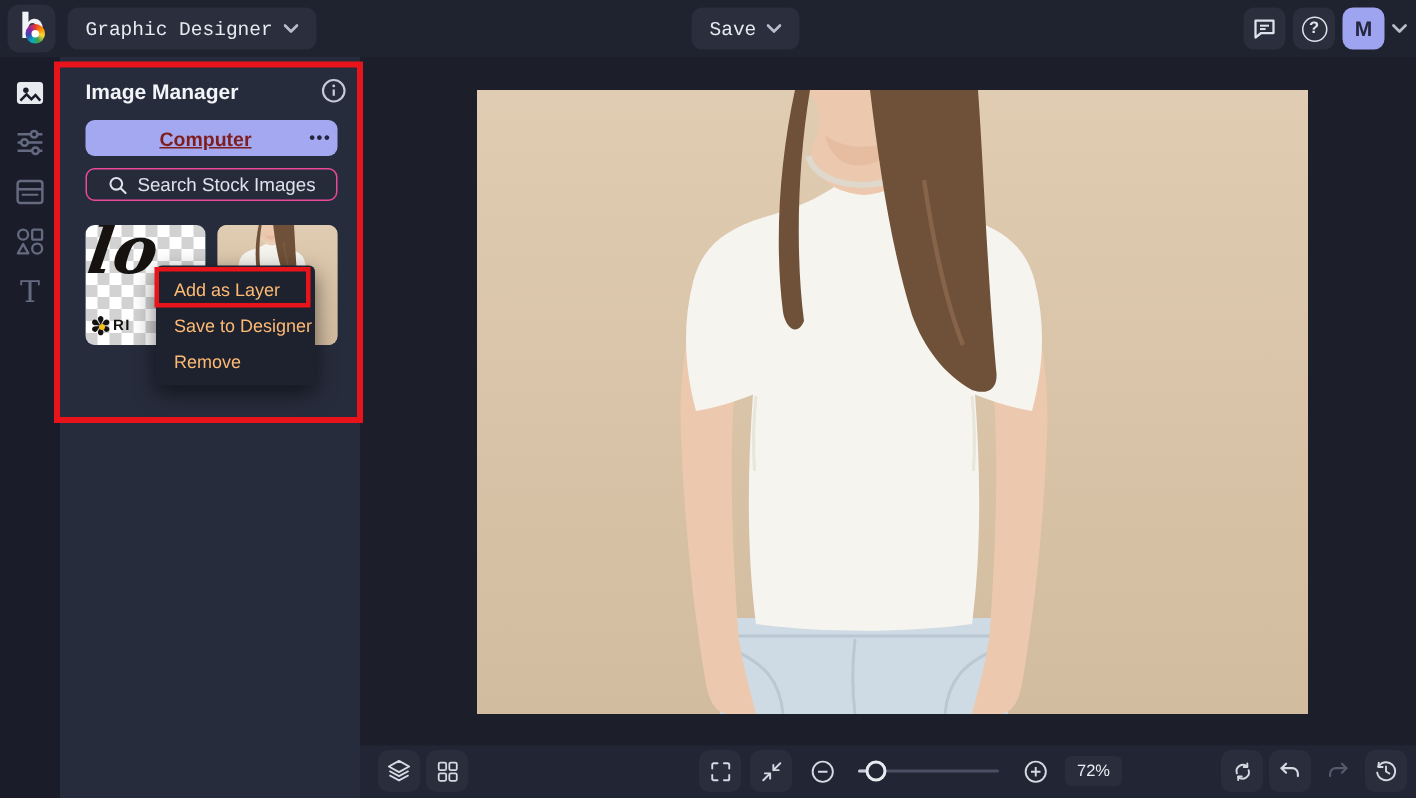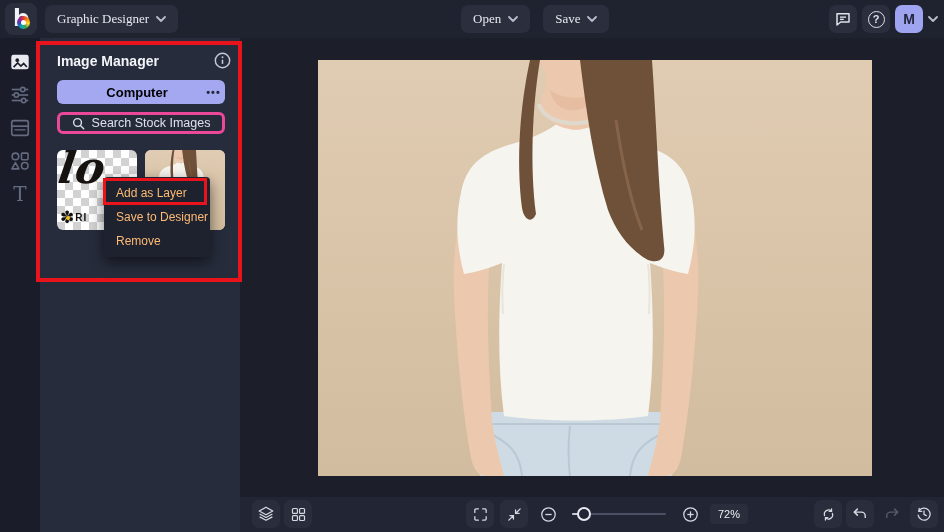--- a/index.html
+++ b/index.html
@@ -13,21 +13,21 @@
   .topbar{ position:absolute; left:0; top:0; width:944px; height:38px; background:#1f2330; }
   .logo-btn{ position:absolute; left:5px; top:3px; width:32px; height:32px; background:#2a2e3d;
     border-radius:8px; cursor:pointer; }
   .logo-b{ position:absolute; left:8px; top:2px; font-family:"DejaVu Sans",sans-serif;
     font-weight:bold; font-size:23px; color:#f2f3f7; }
   .logo-wheel{ position:absolute; left:12px; top:13px; width:13px; height:13px; border-radius:50%;
     background:conic-gradient(#e53935,#fb8c00,#fdd835,#43a047,#00acc1,#3949ab,#8e24aa,#e53935); }
   .logo-wheel-center{ position:absolute; left:4px; top:4px; width:5px; height:5px; border-radius:50%; background:#fff; }
   .tb-btn{ display:inline-flex; align-items:center; gap:7px; height:28px; padding:0 12px;
     background:#2a2e3d; border:none; border-radius:7px; color:#e8eaf0; font-size:13px;
-    font-family:Liberation Serif, serif; cursor:pointer; }
+    font-family:Liberation Mono, monospace; cursor:pointer; }
   .mode-btn{ position:absolute; left:45px; top:5px; }
   .tb-center{ position:absolute; left:461px; top:5px; display:flex; gap:13px; }
   .tb-right{ position:absolute; right:6px; top:5px; display:flex; align-items:center; gap:5px; }
   .icon-btn{ width:28px; height:28px; background:#2a2e3d; border:none; border-radius:7px;
     display:flex; align-items:center; justify-content:center; cursor:pointer; color:#dfe2ea; }
   .help-btn{ font-size:14px; color:#dfe2ea; }
   .help-ring{ width:17px; height:17px; border:1.6px solid #dfe2ea; border-radius:50%;
     display:flex; align-items:center; justify-content:center; font-size:11px; font-weight:bold; }
   .avatar{ width:28px; height:28px; border-radius:7px; background:#9fa4f0; color:#23263c;
     font-weight:bold; font-size:14px; display:flex; align-items:center; justify-content:center; cursor:pointer; }
@@ -36,26 +36,26 @@
     display:flex; flex-direction:column; align-items:center; padding-top:13px; gap:11px; }
   .side-item{ width:28px; height:22px; display:flex; align-items:center; justify-content:center;
     cursor:pointer; color:#646a80; }
   .side-item.active{ color:#eef0f6; }
   .t-glyph{ font-family:"DejaVu Serif",serif; font-size:20px; line-height:1; }
   
   .panel{ position:absolute; left:40px; top:38px; width:200px; height:494px; background:#272c3c; }
   .panel-title{ position:absolute; left:17px; top:15px; font-size:14px; font-weight:bold; color:#f2f4f8; }
   .info-icon{ position:absolute; left:174px; top:14px; width:17px; height:17px; color:#c6cad6; cursor:pointer; }
   .computer-btn{ position:absolute; left:17px; top:42px; width:160px; height:24px; border:none;
-    border-radius:6px; background:#a3a8f0; color:#000000; font-size:13px; font-weight:bold;
-    font-family:"Liberation Sans",sans-serif; cursor:pointer; }
+    border-radius:6px; background:#a3a8f0; color:#7f1d1d; font-size:13px; font-weight:bold;
+    font-family:"Liberation Sans",sans-serif; cursor:pointer;text-decoration:underline; }
   .more-btn{ position:absolute; left:162px; top:42px; width:23px; height:24px; border:none;
     border-radius:6px; background:#a3a8f0; color:#23263c; font-size:11px; font-weight:bold;
     letter-spacing:1px; cursor:pointer; padding:0; }
-  .search-box{ position:absolute; left:17px; top:74px; width:168px; height:22px; border:3px solid #ec4899;
+  .search-box{ position:absolute; left:17px; top:74px; width:168px; height:22px; border:1px solid #ec4899;
     border-radius:6px; background:#262b3a; display:flex; align-items:center; justify-content:center;
     gap:7px; color:#dfe2ec; font-size:12.5px; cursor:pointer; }
   .thumb{ position:absolute; top:112px; width:80px; height:80px; border-radius:6px; overflow:hidden; cursor:pointer; }
   .thumb-logo{ left:17px; background:#fff;
     background-image:conic-gradient(#d2d2d2 25%, #ffffff 0 50%, #d2d2d2 0 75%, #ffffff 0);
     background-size:16px 16px; }
   .thumb-photo{ left:105px; background:#d9c3a8; }
   .script-text{ position:absolute; left:2px; top:-8px; font-family:"DejaVu Serif",serif;
     font-style:italic; font-weight:bold; font-size:44px; color:#15120f; transform:skewX(-8deg); }
   .logo-caption{ position:absolute; left:3px; bottom:4px; display:flex; align-items:center; gap:1px; }
@@ -135,26 +135,20 @@
         </span>
     </div>
     <button class="tb-btn mode-btn">
       <span>Graphic Designer</span>
       <svg width="10" height="6">
           <polyline points="1,1 5,5 9,1" stroke="#b9bdc9" stroke-width="1.8" fill="none" stroke-linecap="round" stroke-linejoin="round"></polyline>
         </svg>
     </button>
     <div class="tb-center">
       <button class="tb-btn">
-        <span>Open</span>
-        <svg width="10" height="6">
-            <polyline points="1,1 5,5 9,1" stroke="#b9bdc9" stroke-width="1.8" fill="none" stroke-linecap="round" stroke-linejoin="round"></polyline>
-          </svg>
-      </button>
-      <button class="tb-btn">
         <span>Save</span>
         <svg width="10" height="6">
             <polyline points="1,1 5,5 9,1" stroke="#b9bdc9" stroke-width="1.8" fill="none" stroke-linecap="round" stroke-linejoin="round"></polyline>
           </svg>
       </button>
     </div>
     <div class="tb-right">
       <button class="icon-btn">
         <svg width="18" height="18" viewBox="0 0 24 24">
           <path d="M4 5 h16 v11 H9 l-5 4 z" fill="none" stroke="#dfe2ea" stroke-width="2" stroke-linejoin="round"></path>

